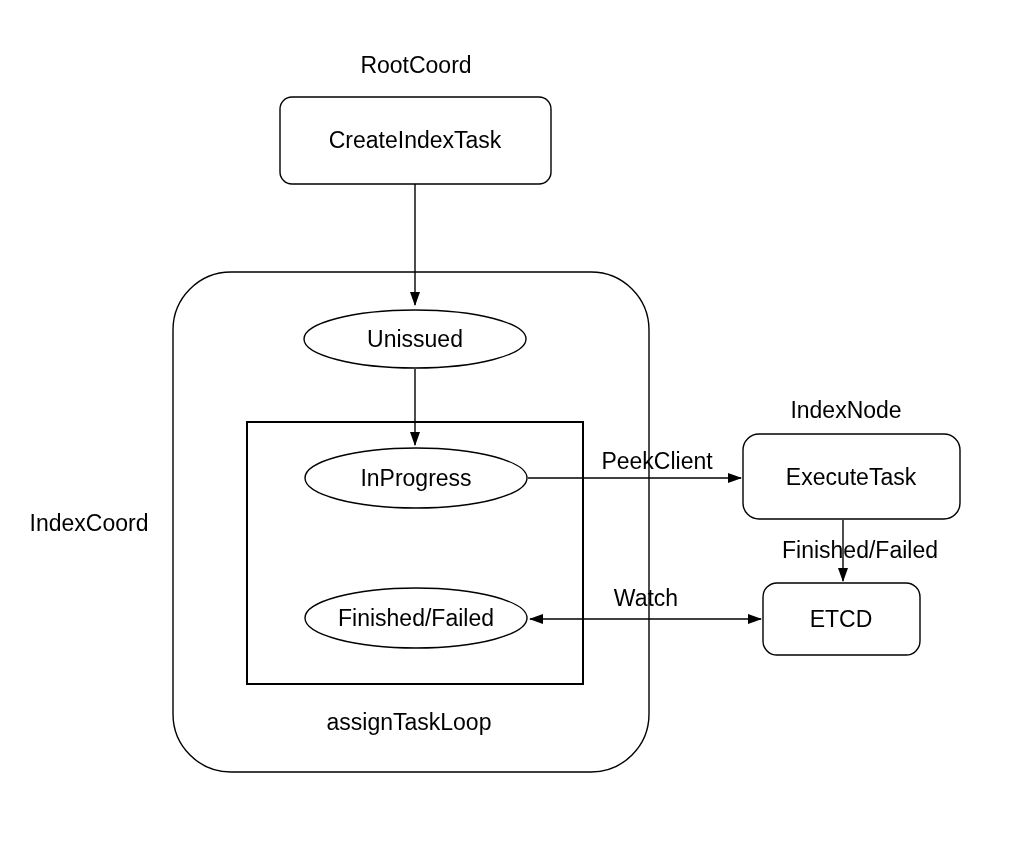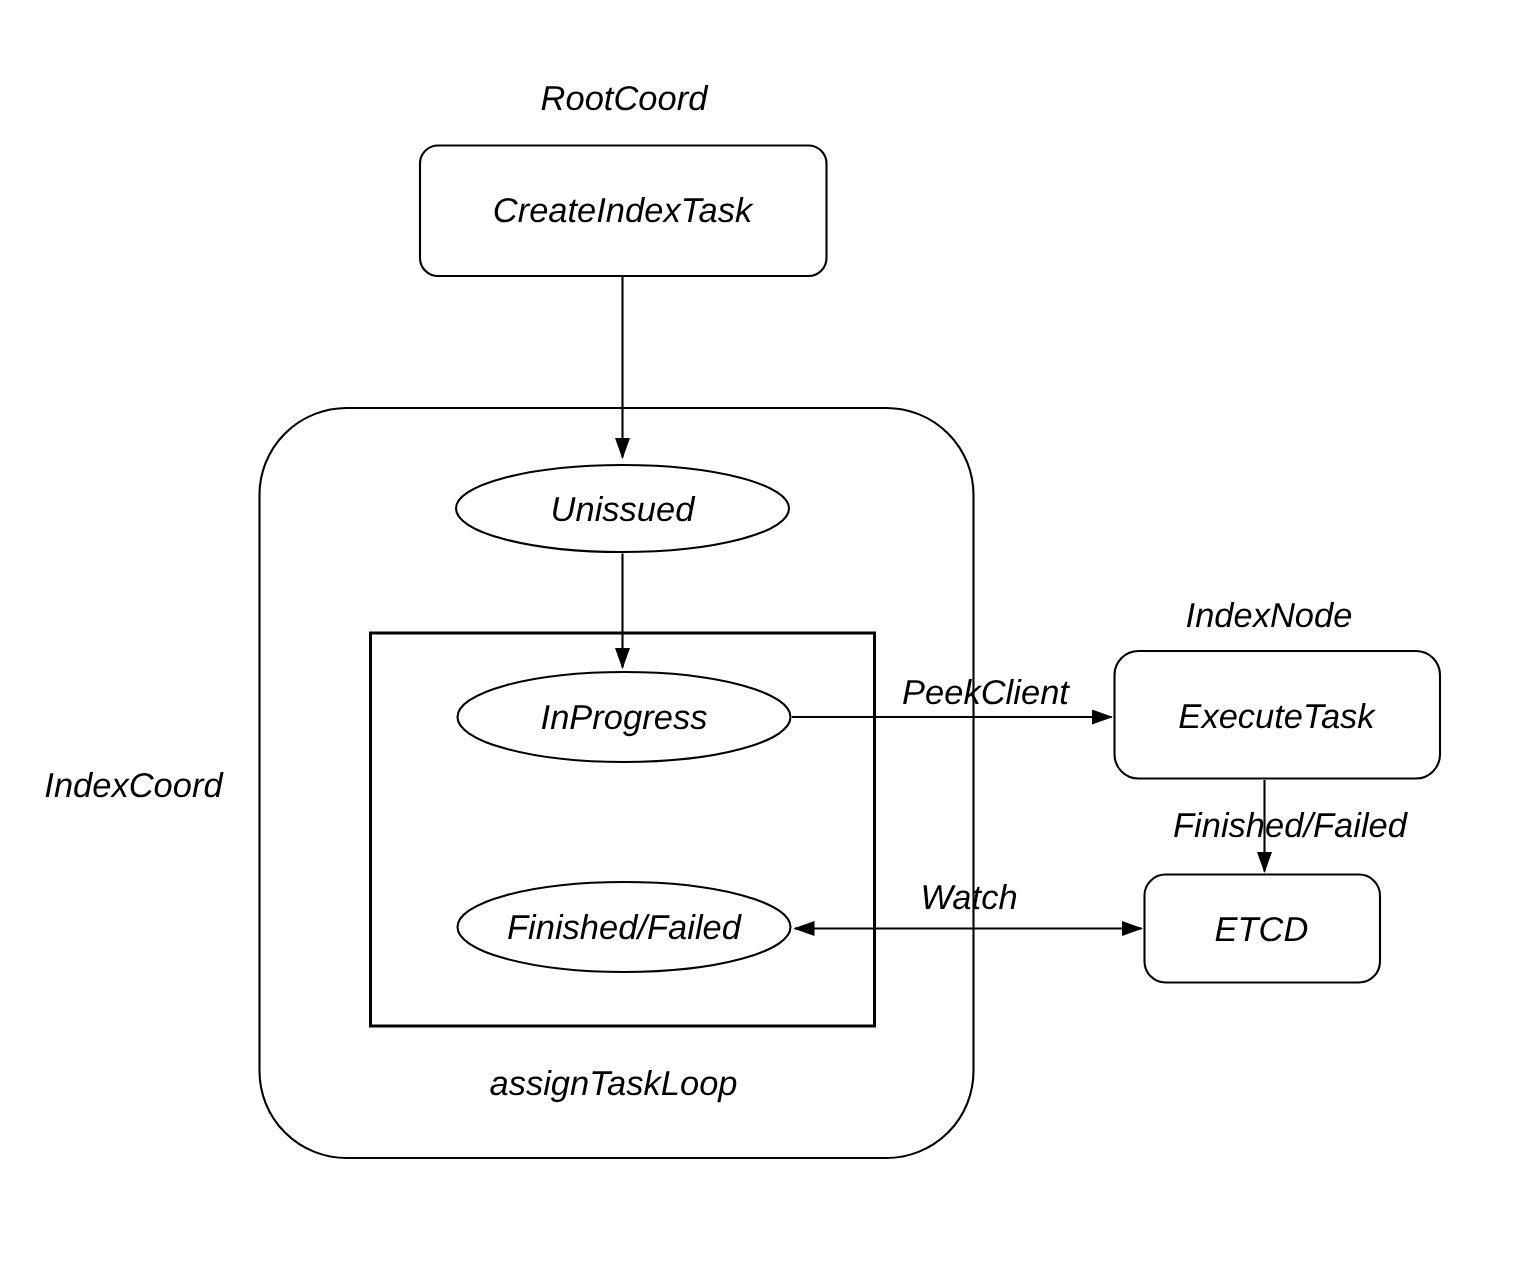--- a/index.html
+++ b/index.html
@@ -8,21 +8,20 @@
     background: #ffffff;
     width: 1014px;
     height: 848px;
     font-family: "Liberation Sans", "DejaVu Sans", sans-serif;
   }
   #canvas-wrap {
     position: relative;
     width: 1014px;
     height: 848px;
     overflow: hidden;
-    font-style: italic;
   }
   svg {
     display: block;
   }
   .shape {
     fill: #ffffff;
     stroke: #000000;
     stroke-width: 1.4;
   }
   .inner-rect {

